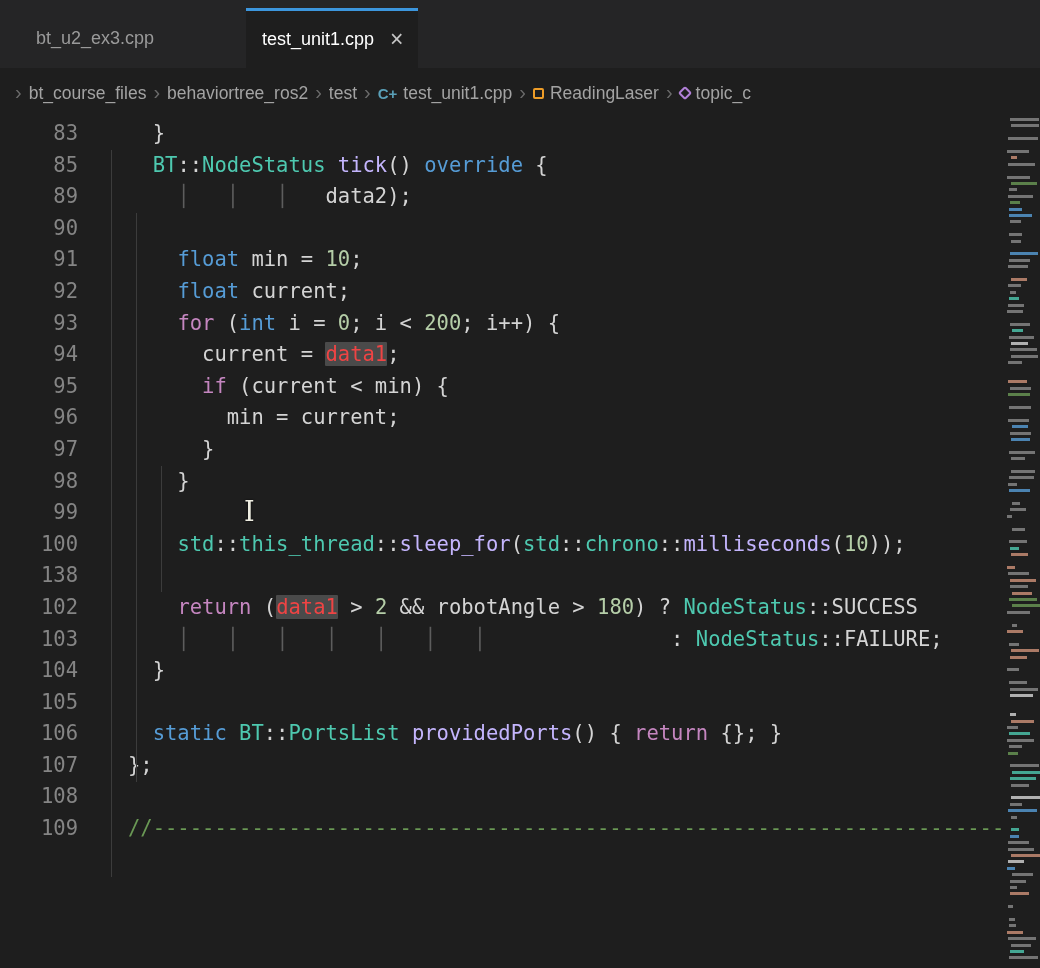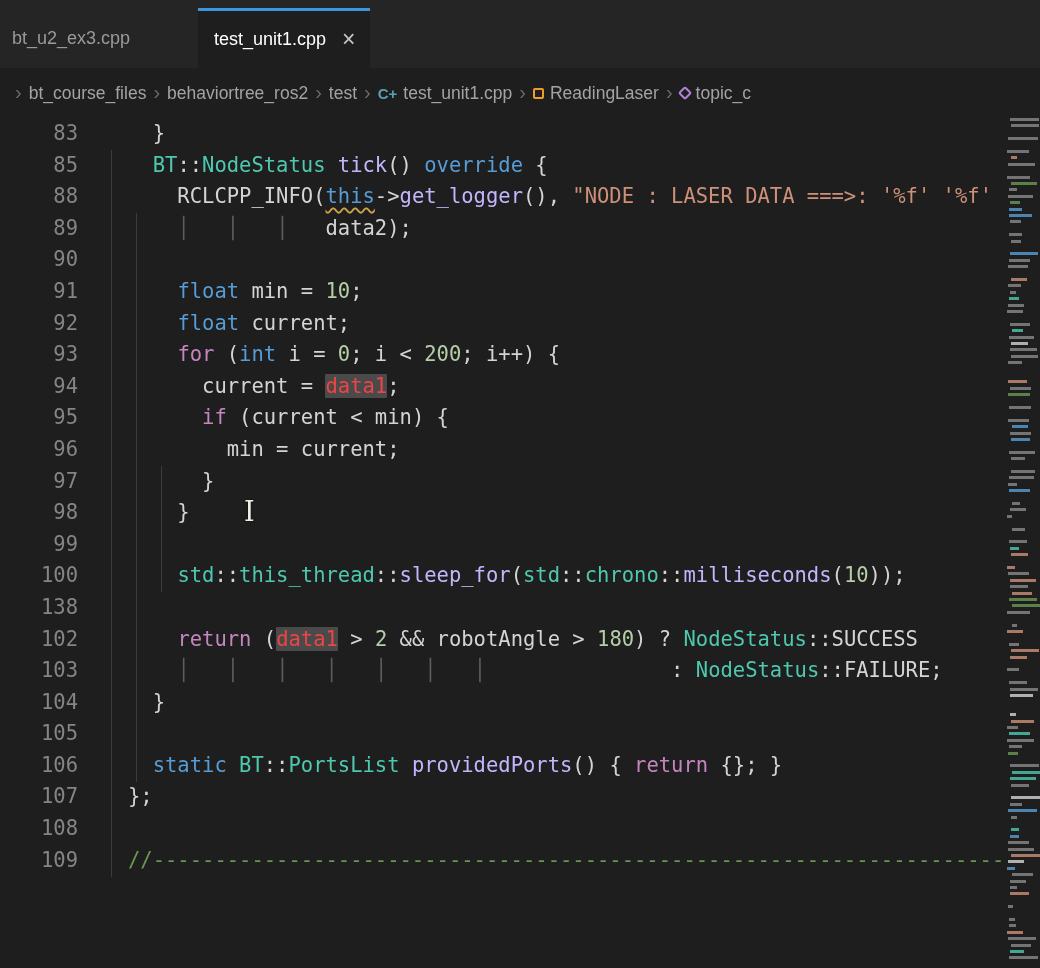--- a/index.html
+++ b/index.html
@@ -3,21 +3,21 @@
 <meta charset="utf-8">
 <style>
   * { margin:0; padding:0; box-sizing:border-box; }
   html,body { width:1040px; height:968px; overflow:hidden; background:#1e1e1e;
               font-family:"Liberation Sans", sans-serif; }
 
   
   .header { background:#252526; height:68px; padding-top:8px; position:relative; }
   .tab-bar { display:flex; height:60px; }
   .tab { display:flex; align-items:center; height:60px; padding:0 18px 0 12px;
-         min-width:198px; font-size:18px; color:#9a9a9a; cursor:pointer; }
+         min-width:198px; font-size:18px; color:#9a9a9a; cursor:pointer;margin-left:24px; }
   .tab.active { background:#1e1e1e; color:#ffffff; border-top:3px solid #3c96dd;
                 min-width:150px; padding:0 14px 0 16px; }
   .tab-close { margin-left:16px; font-size:23px; line-height:1; color:#c5c5c5; }
 
   
   .breadcrumbs { height:50px; background:#1e1e1e; display:flex; align-items:center;
                  padding-left:8px; font-size:17.5px; color:#a3a3a3; overflow:hidden;
                  white-space:nowrap; }
   .bc-sep { color:#6b6b6b; font-size:20px; margin:0 7px; position:relative; top:-1px; }
   .bc-item { display:flex; align-items:center; cursor:pointer; }
@@ -110,24 +110,20 @@
 <div class="editor">
   <div class="code-scroll">
     <div id="code-lines">
         <div class="code-line">
           <div class="ln">83</div>
           <div class="lc"><span class="tok-fg">  }</span></div>
         </div>
         <div class="code-line">
           <div class="ln">85</div>
           <div class="lc"><span class="tok-fg">  </span><span class="tok-typ">BT</span><span class="tok-fg">::</span><span class="tok-typ">NodeStatus</span><span class="tok-fg"> </span><span class="tok-fn">tick</span><span class="tok-fg">() </span><span class="tok-kw">override</span><span class="tok-fg"> {</span></div>
-        </div>
-        <div class="code-line">
-          <div class="ln">88</div>
-          <div class="lc"><span class="tok-fg">    RCLCPP_INFO(</span><span class="tok-ths">this</span><span class="tok-fg">-&gt;</span><span class="tok-fn">get_logger</span><span class="tok-fg">(), </span><span class="tok-str">"NODE : LASER DATA ===&gt;: '%f' '%f'</span></div>
         </div>
         <div class="code-line">
           <div class="ln">89</div>
           <div class="lc"><span class="tok-fg">    </span><span class="tok-gd">│</span><span class="tok-fg">   </span><span class="tok-gd">│</span><span class="tok-fg">   </span><span class="tok-gd">│</span><span class="tok-fg">   </span><span class="tok-fg">data2);</span></div>
         </div>
         <div class="code-line">
           <div class="ln">90</div>
           <div class="lc"></div>
         </div>
         <div class="code-line">

